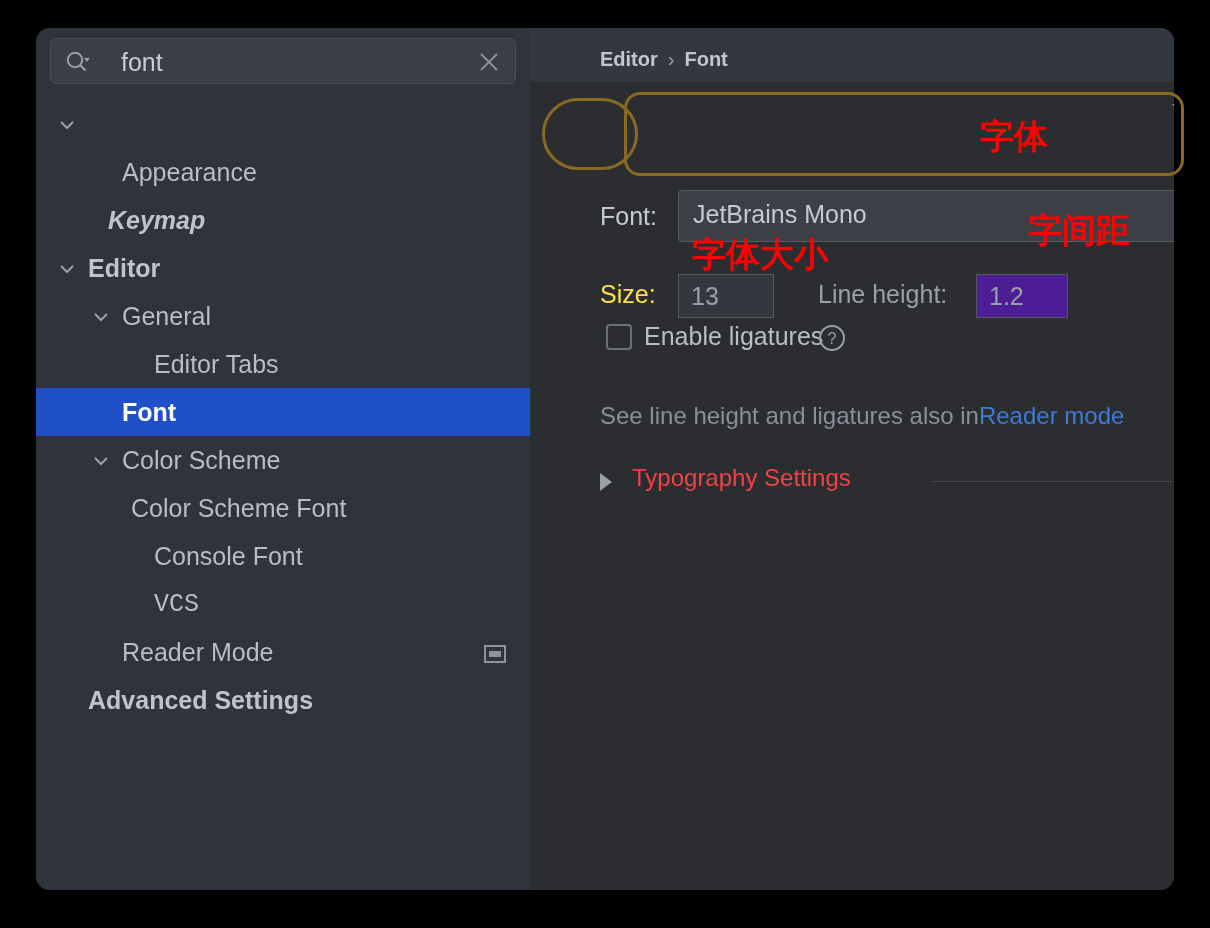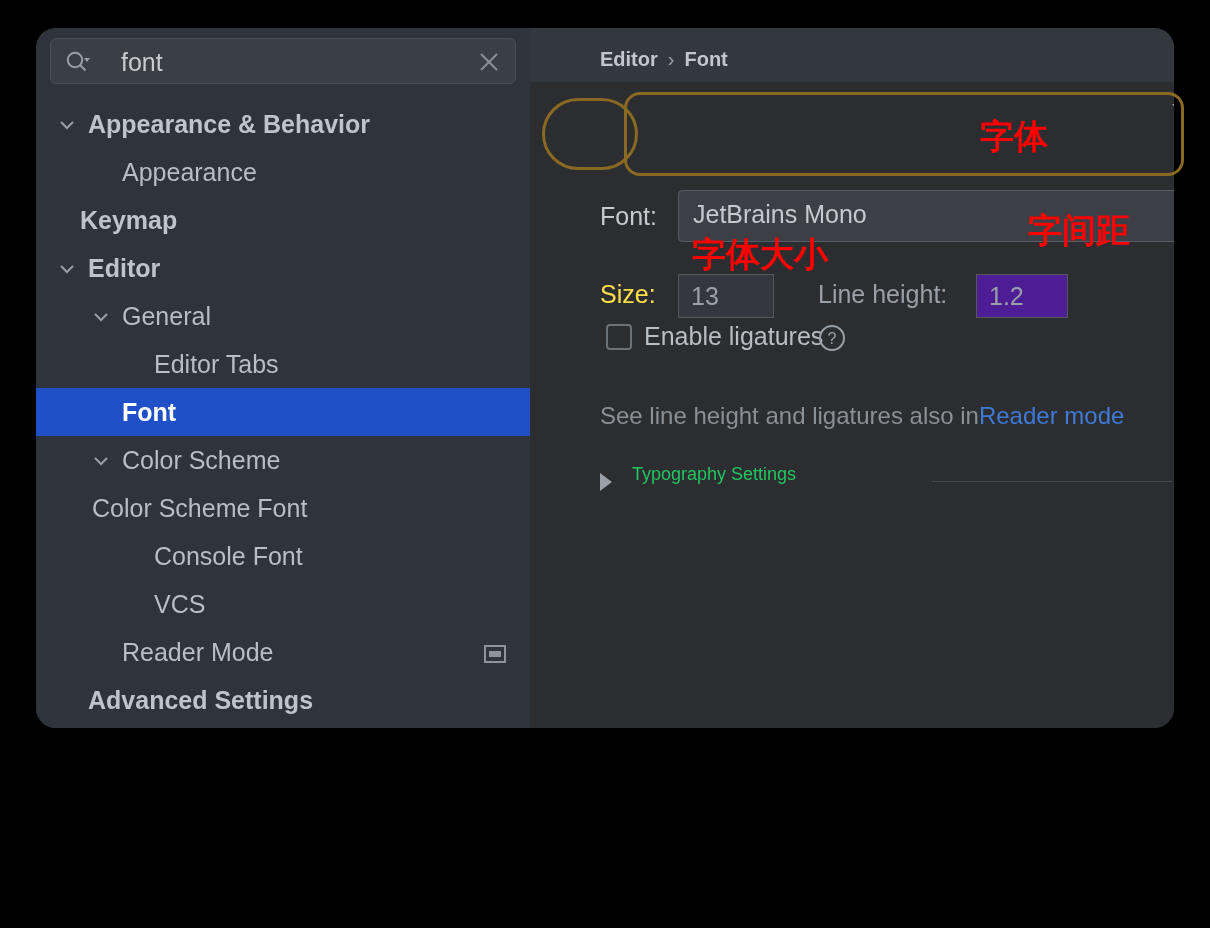--- a/index.html
+++ b/index.html
@@ -18,23 +18,23 @@
     height: 928px;
     background: #000000;
   }
 
   
   .dialog {
     position: absolute;
     left: 36px;
     top: 28px;
     width: 1138px;
-    height: 700px;
+    height: 862px;
     background: #2b2d30;
-    border-radius: 20px;
+    border-radius: 14px;
     overflow: hidden;
   }
 
   
   .sidebar {
     position: absolute;
     left: 0;
     top: 0;
     width: 494px;
     height: 862px;
@@ -296,22 +296,22 @@
     width: 0;
     height: 0;
     border-top: 9px solid transparent;
     border-bottom: 9px solid transparent;
     border-left: 12px solid #9aa0a8;
   }
   .typo-label {
     position: absolute;
     left: 32px;
     top: 0;
-    font-size: 18px;
-    color: #22c55e;
+    font-size: 24px;
+    color: #ef4444;
     white-space: nowrap;
   }
   .typo-line {
     position: absolute;
     left: 332px;
     top: 17px;
     width: 240px;
     height: 1px;
     background: #45494f;
   }
@@ -373,27 +373,26 @@
             <line x1="20" y1="4" x2="4" y2="20" stroke="#8b9097" stroke-width="2"></line>
           </svg>
         </span>
       </div>
 
       <div class="tree" id="tree">
           <div class="tree-row bold">
             <span class="chev" style="left: 20px;"><svg width="22" height="22" viewBox="0 0 22 22">
                 <polyline points="5,8 11,14 17,8" fill="none" stroke="#9aa0a8" stroke-width="2"></polyline>
               </svg></span>
-            <span class="tree-label" style="margin-left: 52px;">Appearance &amp; Behavior</span>
           </div>
           <div class="tree-row">
             <span class="tree-label" style="margin-left: 86px;">Appearance</span>
           </div>
           <div class="tree-row bold">
-            <span class="tree-label" style="margin-left: 44px;">Keymap</span>
+            <span class="tree-label" style="margin-left: 72px; font-style: italic;">Keymap</span>
           </div>
           <div class="tree-row bold">
             <span class="chev" style="left: 20px;"><svg width="22" height="22" viewBox="0 0 22 22">
                 <polyline points="5,8 11,14 17,8" fill="none" stroke="#9aa0a8" stroke-width="2"></polyline>
               </svg></span>
             <span class="tree-label" style="margin-left: 52px;">Editor</span>
           </div>
           <div class="tree-row">
             <span class="chev" style="left: 54px;"><svg width="22" height="22" viewBox="0 0 22 22">
                 <polyline points="5,8 11,14 17,8" fill="none" stroke="#9aa0a8" stroke-width="2"></polyline>
@@ -406,27 +405,27 @@
           <div class="tree-row bold selected">
             <span class="tree-label" style="margin-left: 86px;">Font</span>
           </div>
           <div class="tree-row">
             <span class="chev" style="left: 54px;"><svg width="22" height="22" viewBox="0 0 22 22">
                 <polyline points="5,8 11,14 17,8" fill="none" stroke="#9aa0a8" stroke-width="2"></polyline>
               </svg></span>
             <span class="tree-label" style="margin-left: 86px;">Color Scheme</span>
           </div>
           <div class="tree-row">
-            <span class="tree-label" style="margin-left: 56px;">Color Scheme Font</span>
+            <span class="tree-label" style="margin-left: 95px;">Color Scheme Font</span>
           </div>
           <div class="tree-row">
             <span class="tree-label" style="margin-left: 118px;">Console Font</span>
           </div>
           <div class="tree-row">
-            <span class="tree-label" style="margin-left: 118px;">VCS</span>
+            <span class="tree-label" style="margin-left: 118px; font-family: Liberation Mono, monospace;">VCS</span>
           </div>
           <div class="tree-row">
             <span class="tree-label" style="margin-left: 86px;">Reader Mode</span>
             <span class="reader-icon"><svg width="22" height="20" viewBox="0 0 22 20">
                 <rect x="1" y="2" width="20" height="16" fill="none" stroke="#8e949c" stroke-width="2"></rect>
                 <rect x="5" y="7" width="12" height="6" fill="#8e949c"></rect>
               </svg></span>
           </div>
           <div class="tree-row bold">
             <span class="tree-label" style="margin-left: 52px;">Advanced Settings</span>

